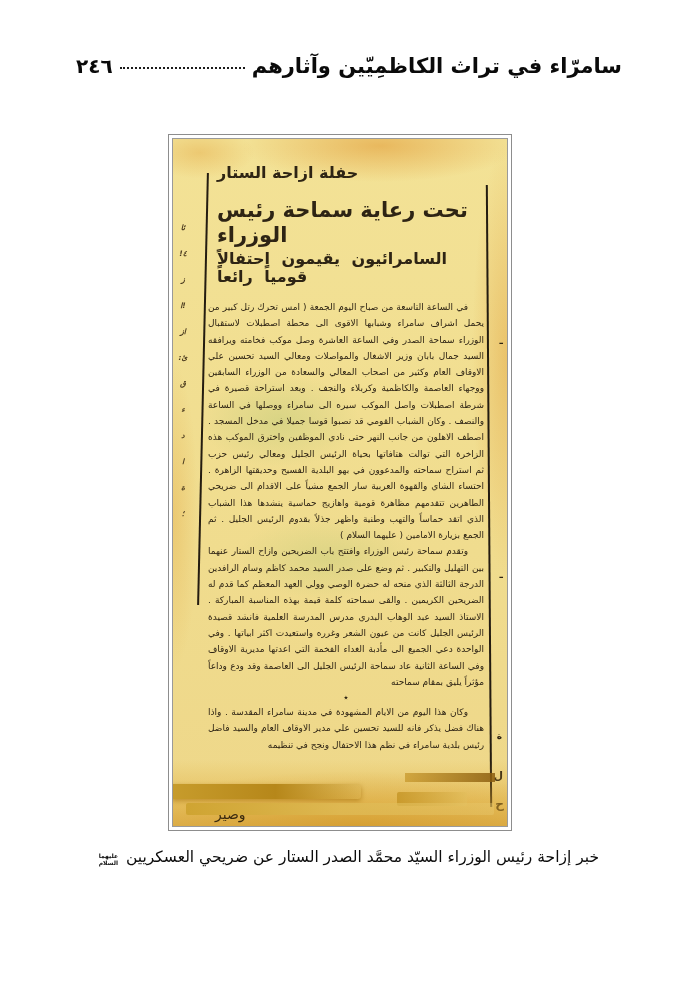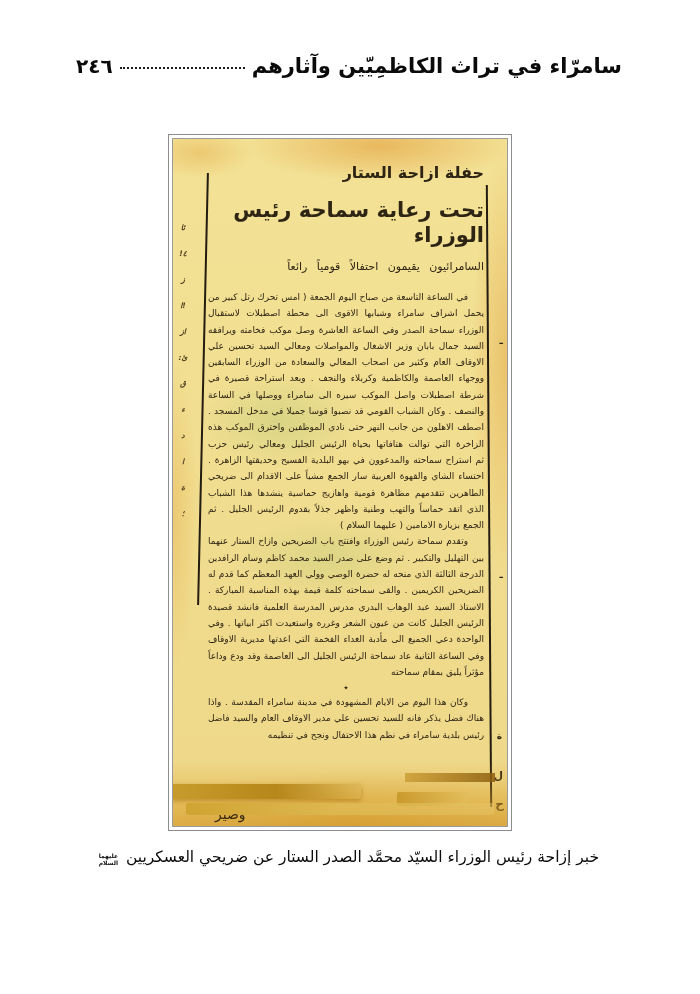--- a/index.html
+++ b/index.html
@@ -56,25 +56,25 @@
   
   .rmark { position:absolute; direction:rtl; font-weight:bold; color:#2c2212; }
   .rm1 { right:4px; top:196px; font-size:10px; }
   .rm2 { right:4px; top:430px; font-size:10px; }
   .rm3 { right:5px; top:592px; font-size:9px; }
   .rm4 { right:4px; top:630px; font-size:11px; }
   .rm5 { right:3px; top:658px; font-size:12px; }
 
   
   .textcol { position:absolute; top:0; left:35px; right:23px; direction:rtl; }
-  .headlines { padding-top:23px; text-align:right;padding-left:9px; }
+  .headlines { padding-top:23px; text-align:left;padding-left:9px; }
   .h1 { font-size:16px;   font-weight:bold; line-height:21px; }
   .h2 { font-size:13.5px; font-weight:bold; line-height:18px; margin-top:15px; word-spacing:3px; }
   .h3 { font-size:21px; font-weight:bold; line-height:25px; margin-top:15px; }
-  .h4 { font-size:11px;   font-weight:normal; line-height:18px; margin-top:10px; word-spacing:6px; }
+  .h4 { font-size:16px;   font-weight:bold; line-height:18px; margin-top:2px; word-spacing:6px; }
 
   .bodytext { margin-top:13px; }
   .bline {
     font-size:9px; line-height:16.3px; height:16.3px; overflow:hidden;
     text-align:justify; text-align-last:justify;
   }
   .bline.first { text-indent:16px; }
   .bline.last  { text-align-last:right; }
   .star-line { text-align:center; font-size:9px; line-height:14px; height:14px; }
 

